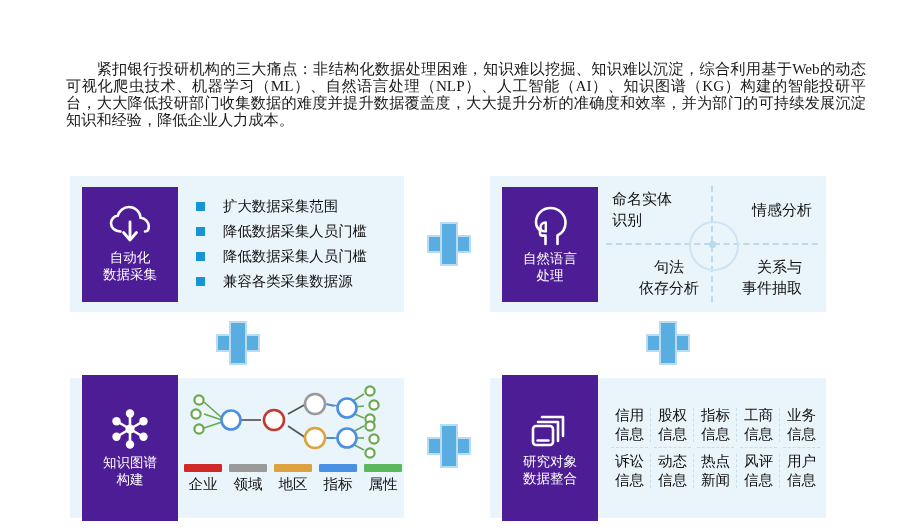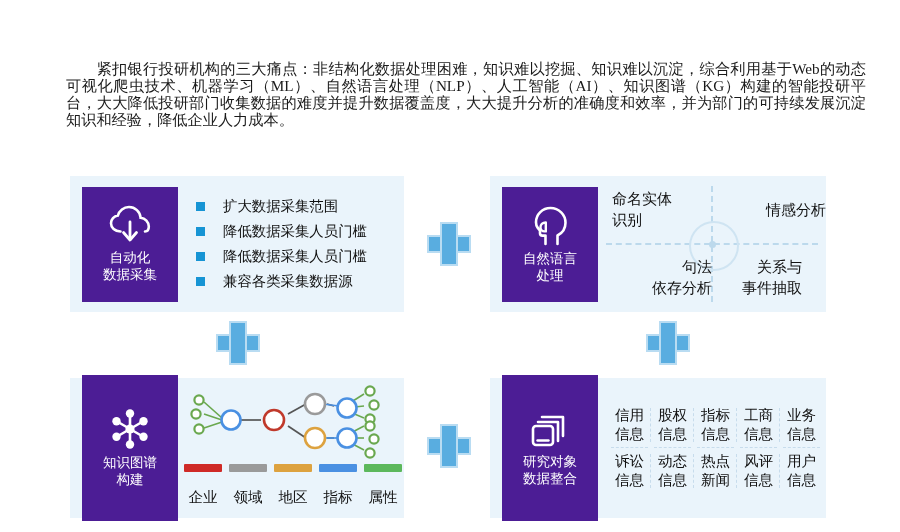--- a/index.html
+++ b/index.html
@@ -55,30 +55,30 @@
   .qline-h{position:absolute;top:50%;left:8px;right:8px;height:0;
     border-top:2px dashed #bcd9ec;transform:translateY(-50%);}
   .qcirc{position:absolute;left:50%;top:50%;width:46px;height:46px;
     margin:-23px 0 0 -23px;border:2px solid #cfe4f2;border-radius:50%;}
   .qdot{position:absolute;left:50%;top:50%;width:7px;height:7px;
     margin:-3.5px 0 0 -3.5px;background:#bcd9ec;border-radius:50%;}
   .qcell{position:absolute;width:50%;height:50%;display:flex;
     flex-direction:column;justify-content:center;
     font-size:15px;line-height:21px;color:#111;}
   .qcell.tl{left:0;top:0;align-items:flex-start;padding-left:14px;box-sizing:border-box;}
-  .qcell.tr{left:50%;top:0;align-items:flex-end;padding-left:26px;box-sizing:border-box;}
-  .qcell.bl{left:0;top:50%;align-items:flex-end;padding-left:28px;box-sizing:border-box;}
+  .qcell.tr{left:50%;top:0;align-items:center;padding-left:26px;box-sizing:border-box;}
+  .qcell.bl{left:0;top:50%;align-items:center;padding-left:28px;box-sizing:border-box;}
   .qcell.br{left:50%;top:50%;align-items:flex-end;padding-right:24px;box-sizing:border-box;}
 
   
   .kg{position:absolute;left:4px;top:6px;width:214px;height:78px;}
   .legend{position:absolute;left:6px;top:86px;display:flex;gap:7px;}
   .lgitem{width:38px;text-align:center;}
   .lgsw{height:8px;width:38px;border-radius:1px;}
-  .lglb{font-size:14.6px;color:#111;margin-top:16px;}
+  .lglb{font-size:14.6px;color:#111;margin-top:3px;}
 
   
   .igrid{position:absolute;left:10px;top:50%;transform:translateY(-50%);
     display:grid;grid-template-columns:repeat(5,43px);
     grid-template-rows:repeat(2,46px);}
   .igcell{position:relative;display:flex;flex-direction:column;
     align-items:center;justify-content:center;
     font-size:14.6px;line-height:19px;color:#111;}
   .igcell:not(:nth-child(5n))::after{
     content:"";position:absolute;right:0;top:6px;bottom:6px;

